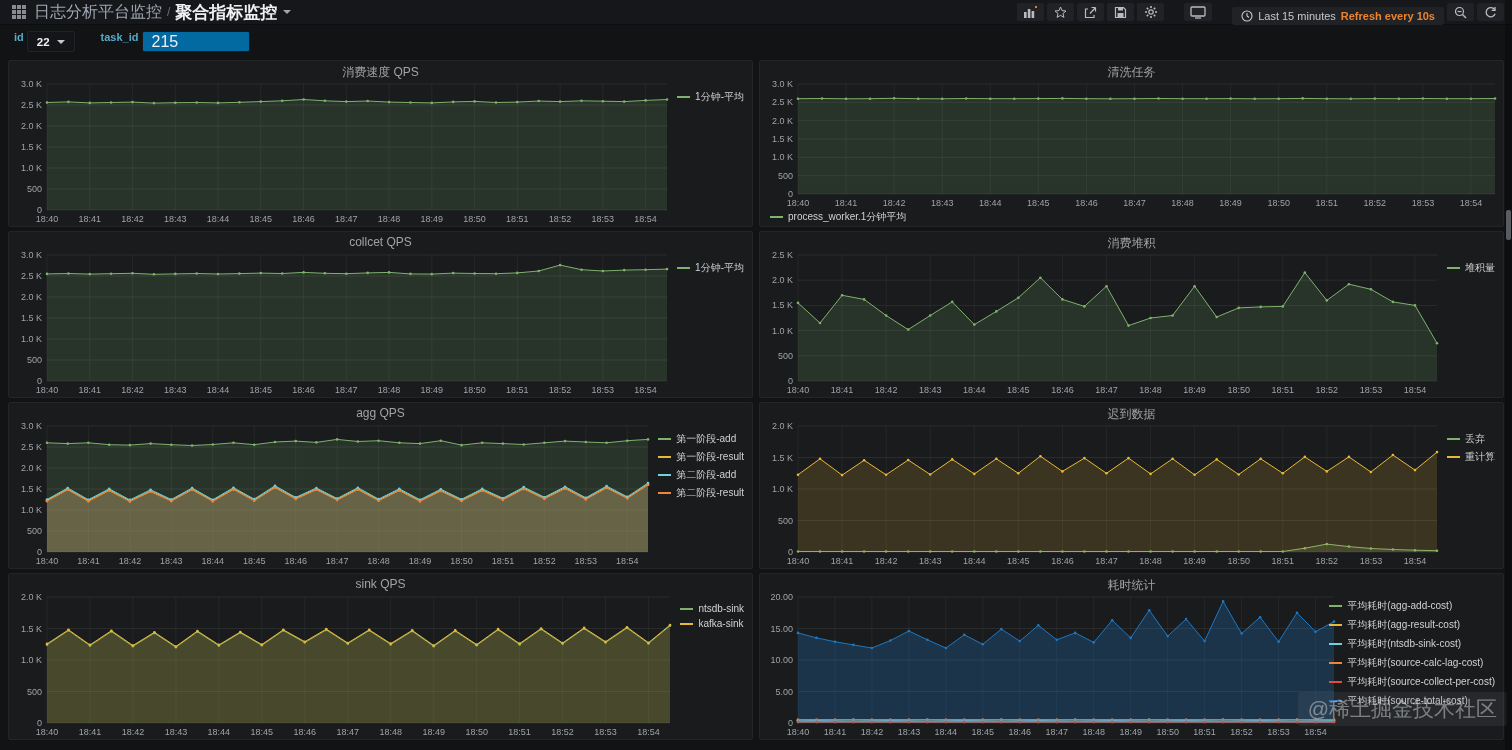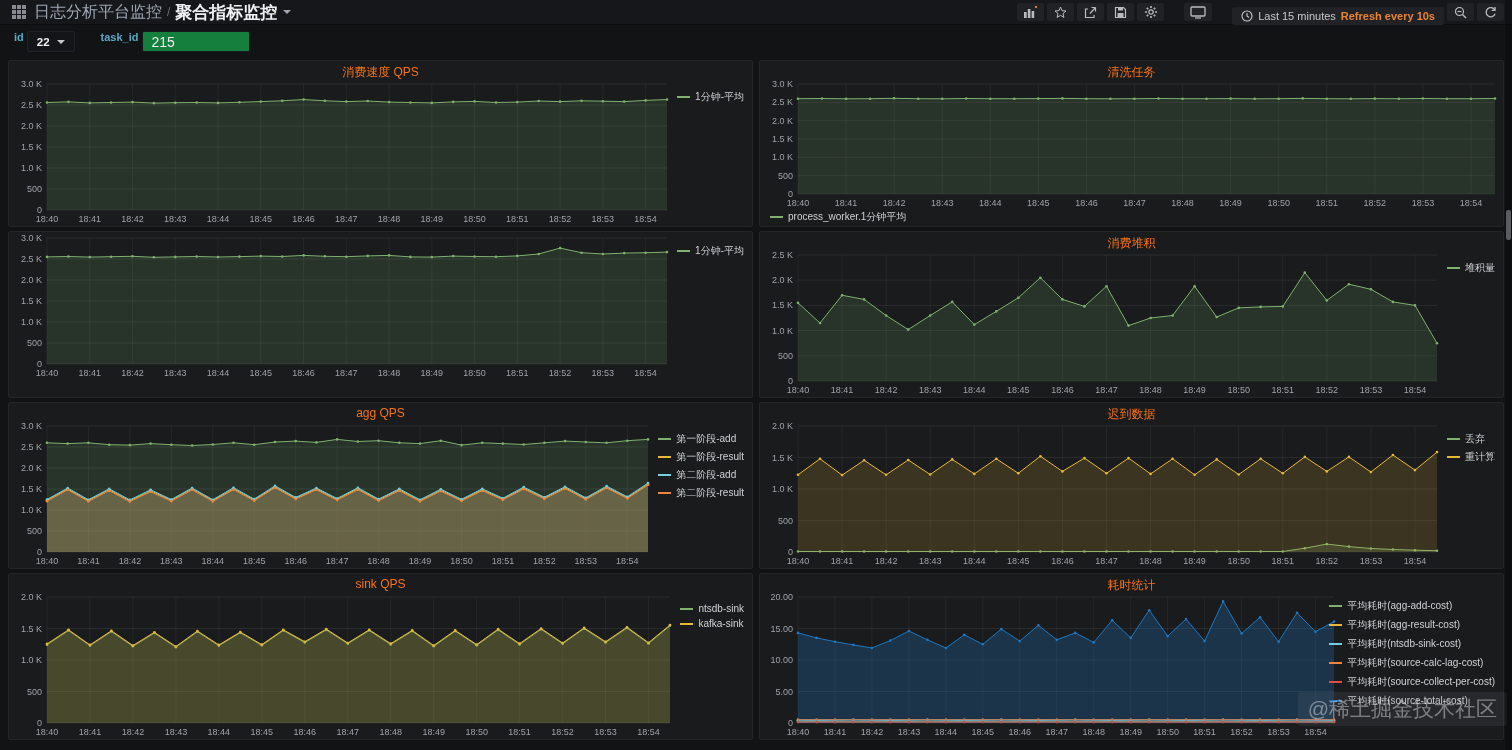--- a/index.html
+++ b/index.html
@@ -27,30 +27,30 @@
   .refresh-text { color:#eb842f; font-weight:bold; }
 
   
   .submenu { height:33px; display:flex; align-items:center; padding:0 14px; gap:26px; }
   .var-ctrl { display:flex; align-items:flex-start; gap:3px; }
   .var-label { color:#57a9c7; font-size:11px; font-weight:bold; }
   .var-value { background:#131518; border:1px solid #1f2227; border-radius:2px; height:21px;
                display:flex; align-items:center; padding:0 9px; font-size:11.5px; color:#eef0f2;
                font-weight:bold; cursor:pointer; }
   .var-value .caret { margin-left:7px; border-top-color:#c7c9cb; }
-  .var-input { background:#15803d; border:1px solid #17191c; border-radius:2px; height:21px;
-               width:108px; color:#eef0f2; font-size:14px; padding:0 9px;
+  .var-input { background:#0369a1; border:1px solid #17191c; border-radius:2px; height:21px;
+               width:108px; color:#eef0f2; font-size:16px; padding:0 9px;
                font-family:"Liberation Sans",sans-serif; }
 
   
   .dash { display:grid; grid-template-columns:1fr 1fr; grid-auto-rows:167px;
           gap:4px 6px; padding:2px 8px 0 8px; position:relative; }
   .panel { background:#191b1d; border:1px solid #232527; border-radius:2px;
            display:flex; flex-direction:column; overflow:hidden; }
-  .panel-title { height:17px; text-align:center; font-size:12px; color:#f97316;
+  .panel-title { height:17px; text-align:center; font-size:12px; color:#a3a3a3;
                  padding-top:3px; cursor:pointer; flex:none; }
   .panel-body { flex:1; display:flex; min-height:0; }
   .panel-body.col { flex-direction:column; }
   .chart { flex:1; min-width:0; min-height:0; }
   .legend { font-size:10px; color:#d0d2d4; }
   .legend-v { flex:none; display:flex; flex-direction:column; gap:4px;
               padding:12px 8px 0 2px; }
   .legend-h { flex:none; height:16px; display:flex; align-items:center; gap:14px; padding:0 0 2px 10px; }
   .legend-sm { font-size:10px; gap:5px; padding-top:8px; }
   .legend-item { display:flex; align-items:center; gap:5px; cursor:pointer; white-space:nowrap; }
@@ -348,20 +348,21 @@
       <div class="legend legend-h">
           <div class="legend-item">
             <span class="legend-swatch" style="background: rgb(126, 178, 109);"></span>
             <span>process_worker.1分钟平均</span>
           </div>
         </div>
     </div>
   </div>
 
   <div class="panel">
+    <div class="panel-title">collcet QPS</div>
     <div class="panel-body">
       <div class="chart"><svg width="666" height="148">
             <line x1="38" y1="132" x2="658" y2="132" stroke="rgba(255,255,255,0.07)" stroke-width="1"></line>
             <text x="33" y="135" text-anchor="end" fill="#9fa3a8" font-size="9">0</text>
             <line x1="38" y1="111" x2="658" y2="111" stroke="rgba(255,255,255,0.07)" stroke-width="1"></line>
             <text x="33" y="114" text-anchor="end" fill="#9fa3a8" font-size="9">500</text>
             <line x1="38" y1="90" x2="658" y2="90" stroke="rgba(255,255,255,0.07)" stroke-width="1"></line>
             <text x="33" y="93" text-anchor="end" fill="#9fa3a8" font-size="9">1.0 K</text>
             <line x1="38" y1="69" x2="658" y2="69" stroke="rgba(255,255,255,0.07)" stroke-width="1"></line>
             <text x="33" y="72" text-anchor="end" fill="#9fa3a8" font-size="9">1.5 K</text>

